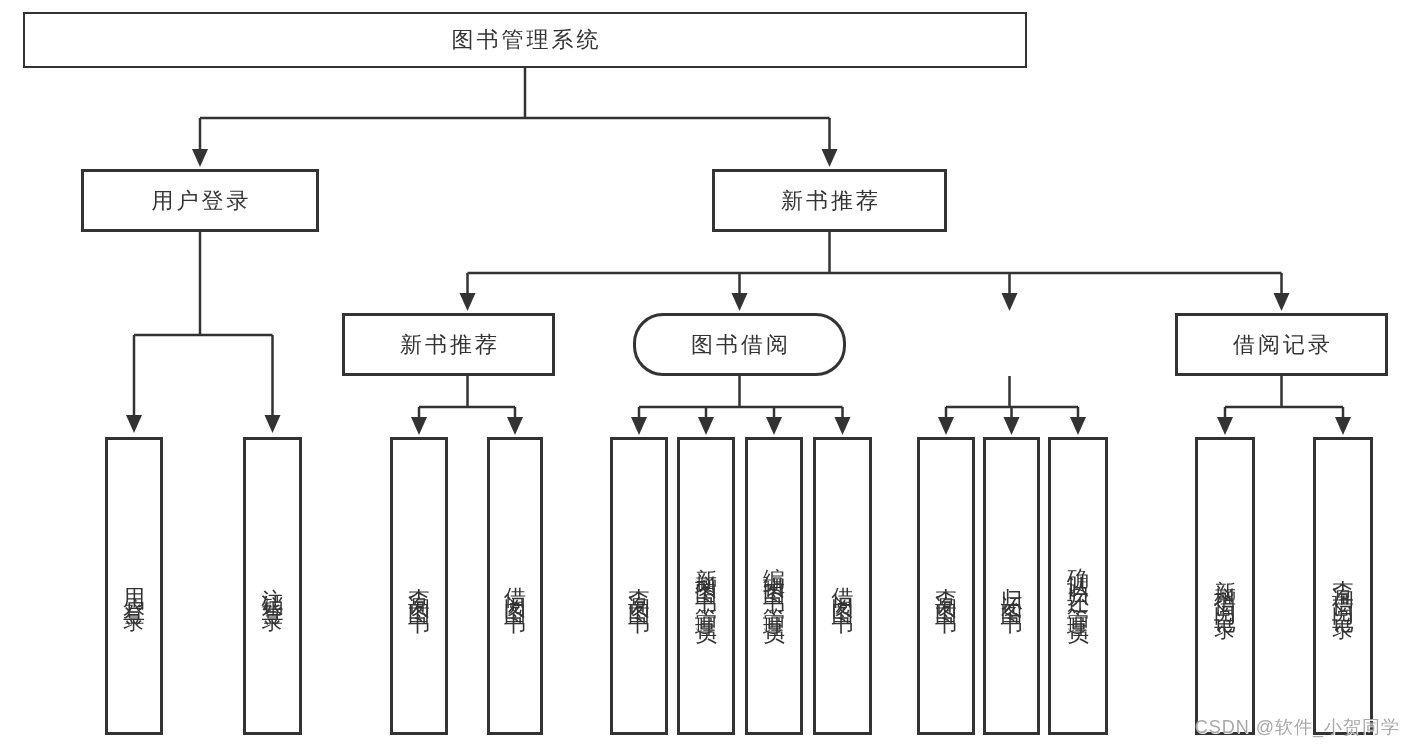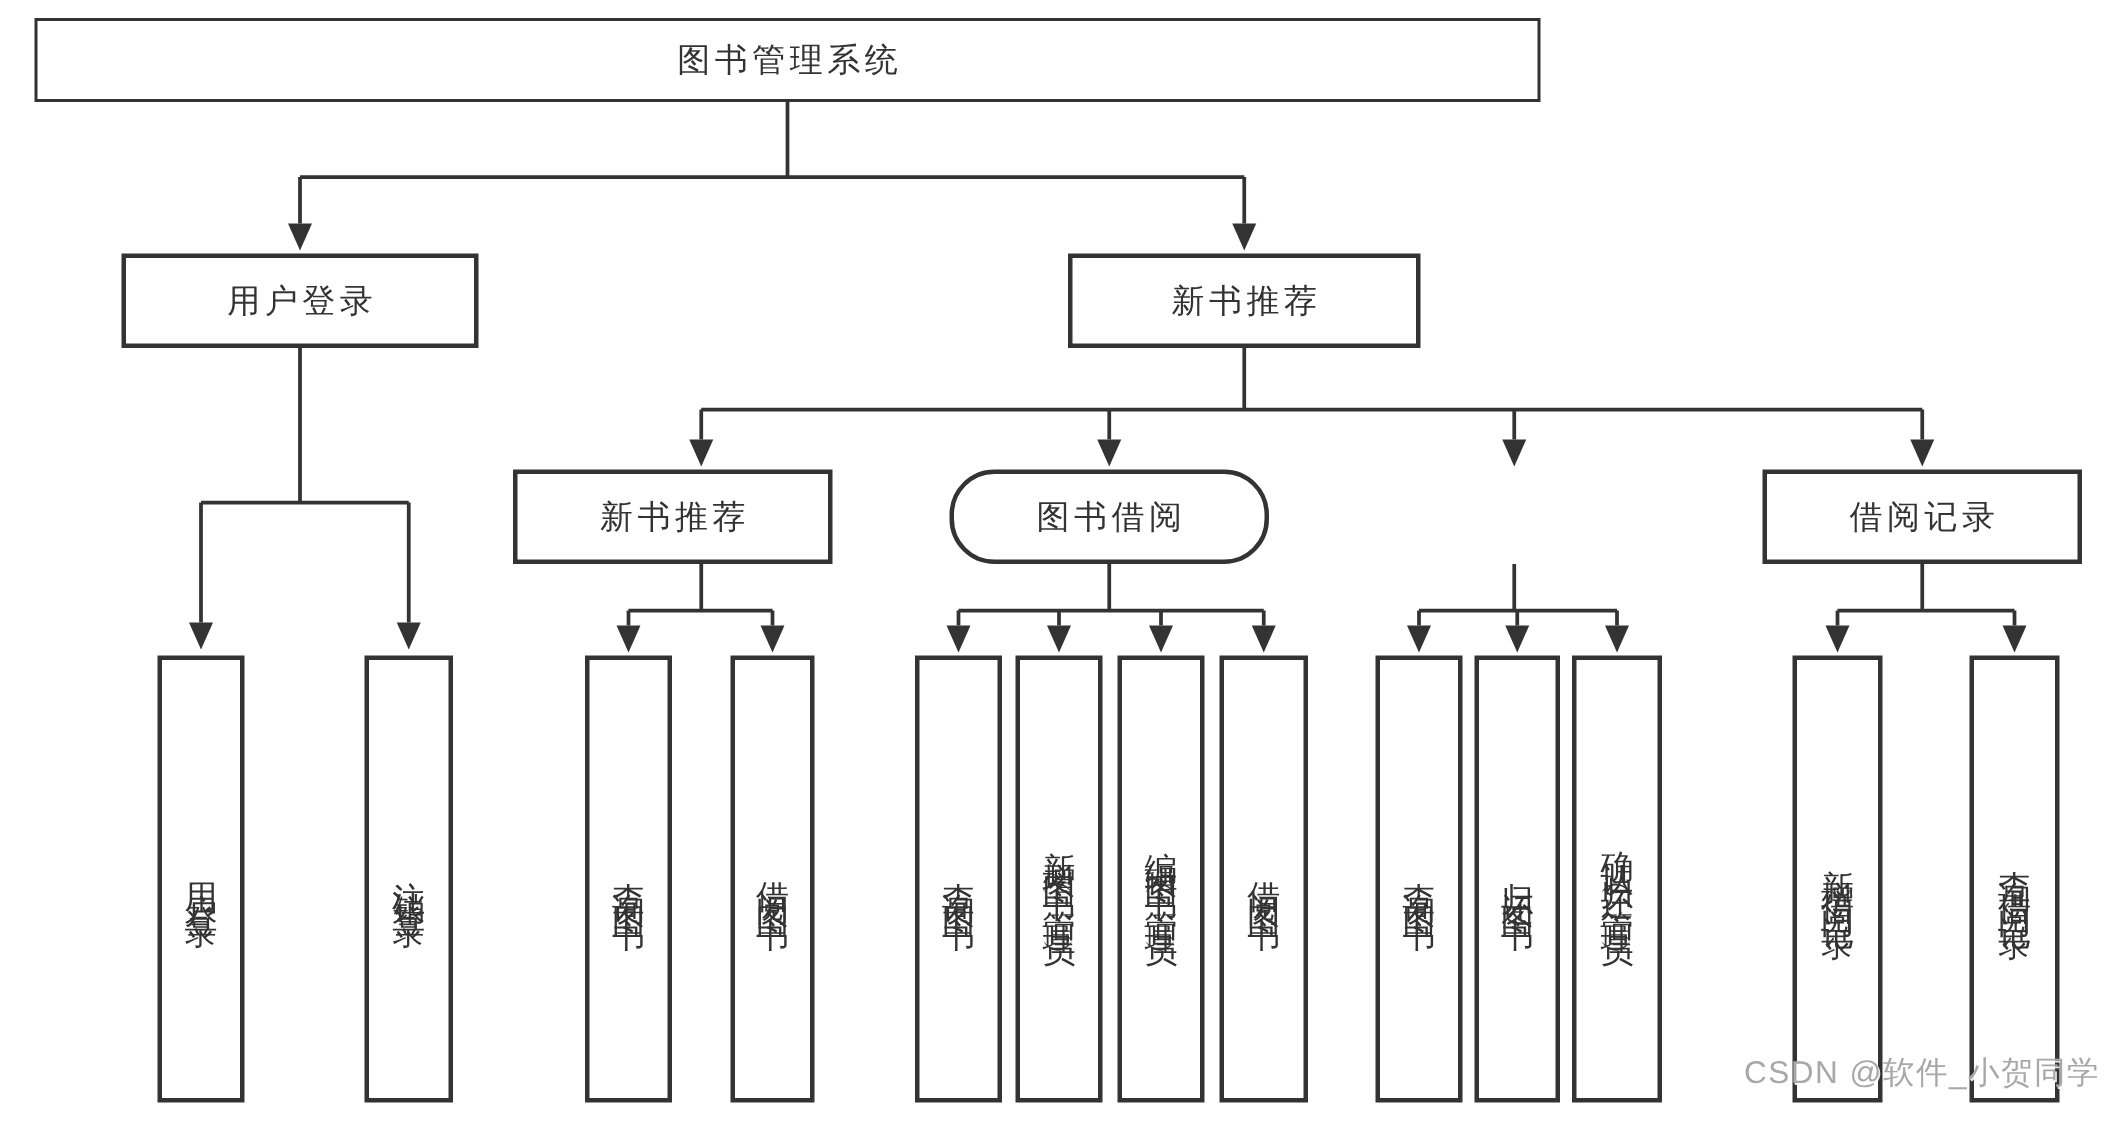--- a/index.html
+++ b/index.html
@@ -24,22 +24,22 @@
     white-space:nowrap;
   }
   .node.root{border-width:2px;}
   .hbox{height:63px;}
   .vbox{top:437px;height:298px;}
   .vbox .vtext{
     writing-mode:vertical-rl; text-orientation:mixed;
     letter-spacing:8px; text-indent:0; font-size:22px; line-height:1;
   }
   .watermark{
-    position:absolute; right:5px; bottom:18px; z-index:2;
-    font-size:21px; color:var(--watermark);
+    position:absolute; right:5px; bottom:8px; z-index:2;
+    font-size:18px; color:var(--watermark);
     text-shadow:1px 1px 0 rgba(255,255,255,0.9);
     letter-spacing:1px;
   }
 </style>
 </head>
 <body>
 
 <div class="stage">
 
   <svg class="wires" viewBox="0 0 1405 747" aria-hidden="true">

